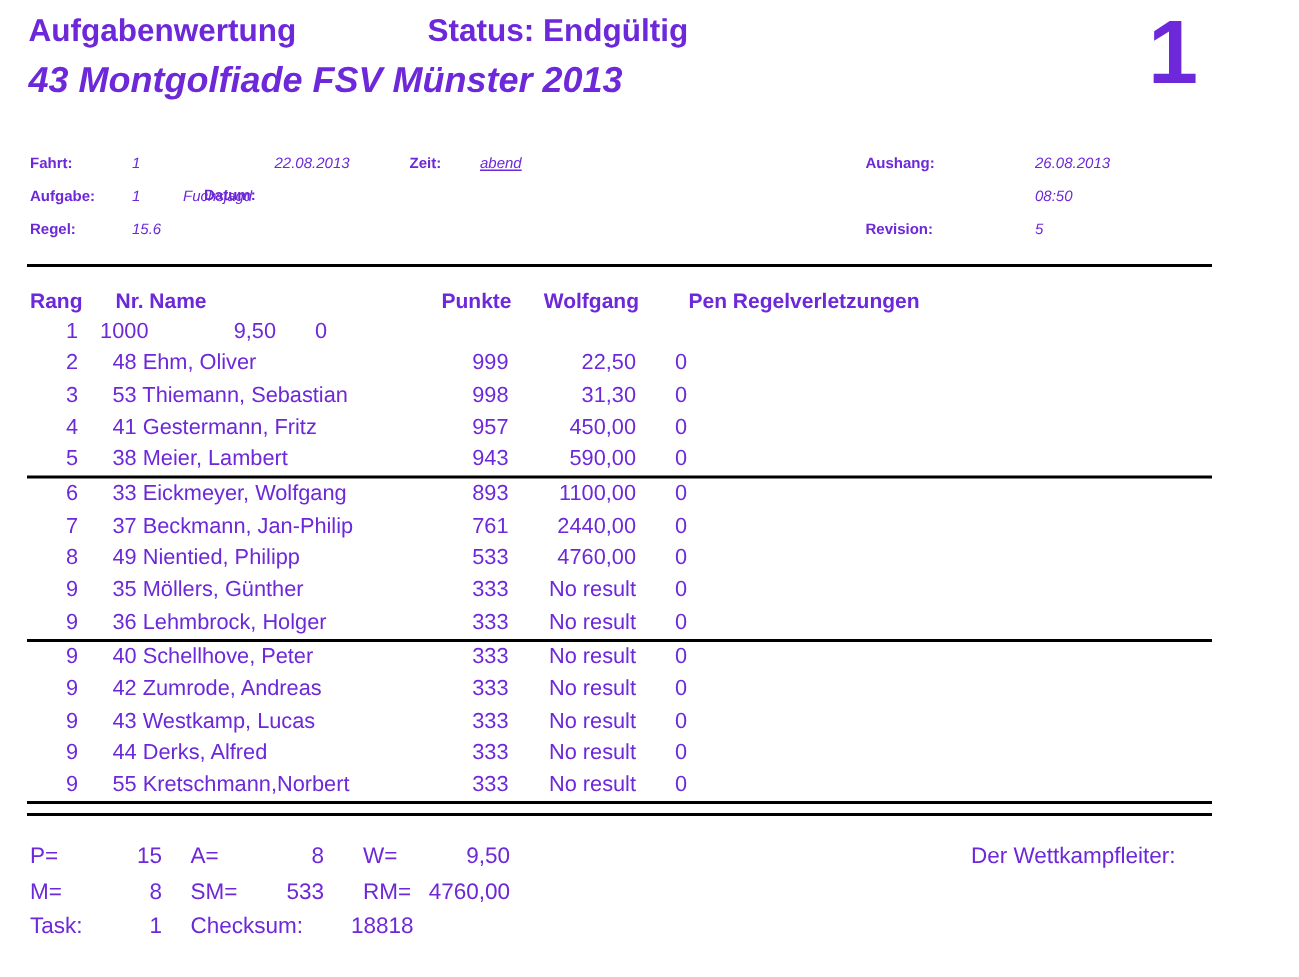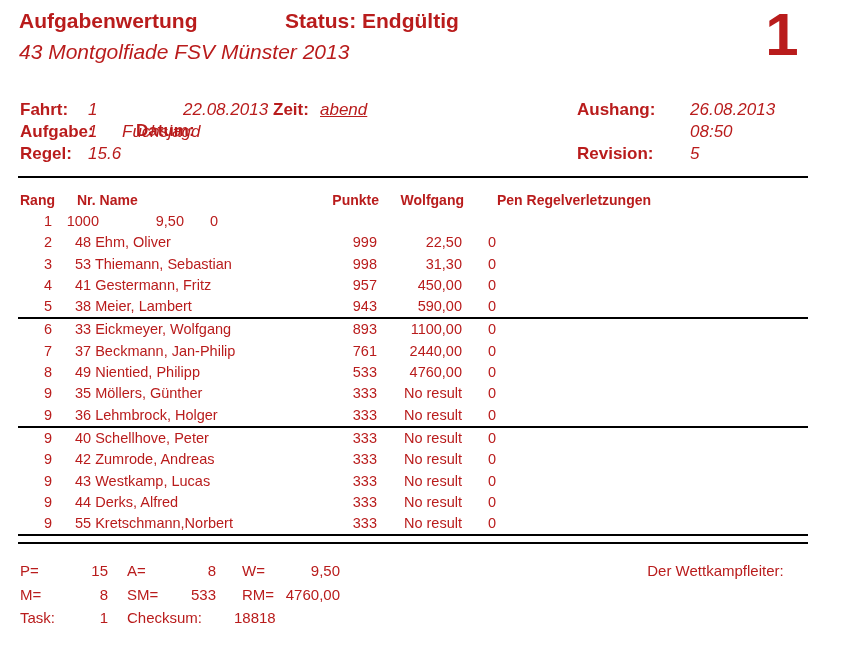--- a/index.html
+++ b/index.html
@@ -1,58 +1,58 @@
 <!DOCTYPE html>
 <html><head>
 <meta charset="utf-8">
 <title>Aufgabenwertung</title>
 <style>
   html,body { margin:0; padding:0; background:#ffffff; }
   .page {
     position:relative;
     width:866px; height:651px;
     background:#ffffff;
-    color:#b91c1c;
+    color:#6d28d9;
     font-family:"Liberation Sans", sans-serif;
     overflow:hidden;
   }
   .abs { position:absolute; white-space:nowrap; }
   .b { font-weight:bold; }
   .i { font-style:italic; }
 
   
   .doc-title   { left:19px;  top:9px;  font-size:21px; font-weight:bold; }
   .doc-status  { left:285px; top:9px;  font-size:21px; font-weight:bold; }
-  .doc-subtitle{ left:19px;  top:40px; font-size:21px; font-style:italic; }
+  .doc-subtitle{ left:19px;  top:40px; font-size:24px; font-style:italic;font-weight:bold; }
   .page-number { left:752px; top:6px; width:60px; text-align:center;
                  font-size:60px; line-height:58px; font-weight:bold; }
 
   
-  .meta-row { position:absolute; left:0; width:710px; height:22px; line-height:22px; font-size:17px; }
+  .meta-row { position:absolute; left:0; width:710px; height:22px; line-height:22px; font-size:10px; }
   .mr1 { top:99px; } .mr2 { top:121px; } .mr3 { top:143px; }
   .m-l1 { left:20px; }  .m-v1 { left:88px; }
   .m-l2 { left:136px;margin-top:21px; } .m-v2 { left:183px; }
   .m-l3 { left:273px; } .m-v3 { left:320px;text-decoration:underline; }
   .m-taskname { left:122px; }
   .m-rl { left:577px; } .m-rv { left:652px;margin-left:38px; }
 
   
   .rule { position:absolute; left:18px; width:790px; height:2px; background:#000000; }
   .rule-top    { top:176px; }
   .rule-bottom { top:542px; }
 
   
   .thead { position:absolute; left:18px; top:190px; width:790px;
            height:21px; line-height:21px; display:flex; font-size:14px; font-weight:bold; }
   .tbody { position:absolute; left:18px; top:211px; width:790px; }
   .row-group { border-bottom:2px solid #000000; }
   .trow { display:flex; height:21.3px; line-height:21.3px; font-size:14.5px; }
   .cell { white-space:nowrap; overflow:visible; }
   .cell-rang     { width:34px;  text-align:right; }
-  .cell-name     { margin-left:23px; width:255px; text-align:left; }
+  .cell-name     { margin-left:23px; width:217px; text-align:left; }
   .cell-punkte   { width:47px;  text-align:right; }
   .cell-ergebnis { width:85px;  text-align:right; }
   .cell-pen      { margin-left:18px; padding-left:8px; flex:1; text-align:left; }
   .thead .cell-rang { width:44px; text-align:left; padding-left:2px; }
   .thead .cell-name { margin-left:13px; }
   .thead .cell-pen  { padding-left:15px; }
 
   
   .sum-row { position:absolute; left:0; width:480px; height:22px; line-height:22px; font-size:15px; }
   .sr1 { top:560px; } .sr2 { top:584px; } .sr3 { top:607px; }

